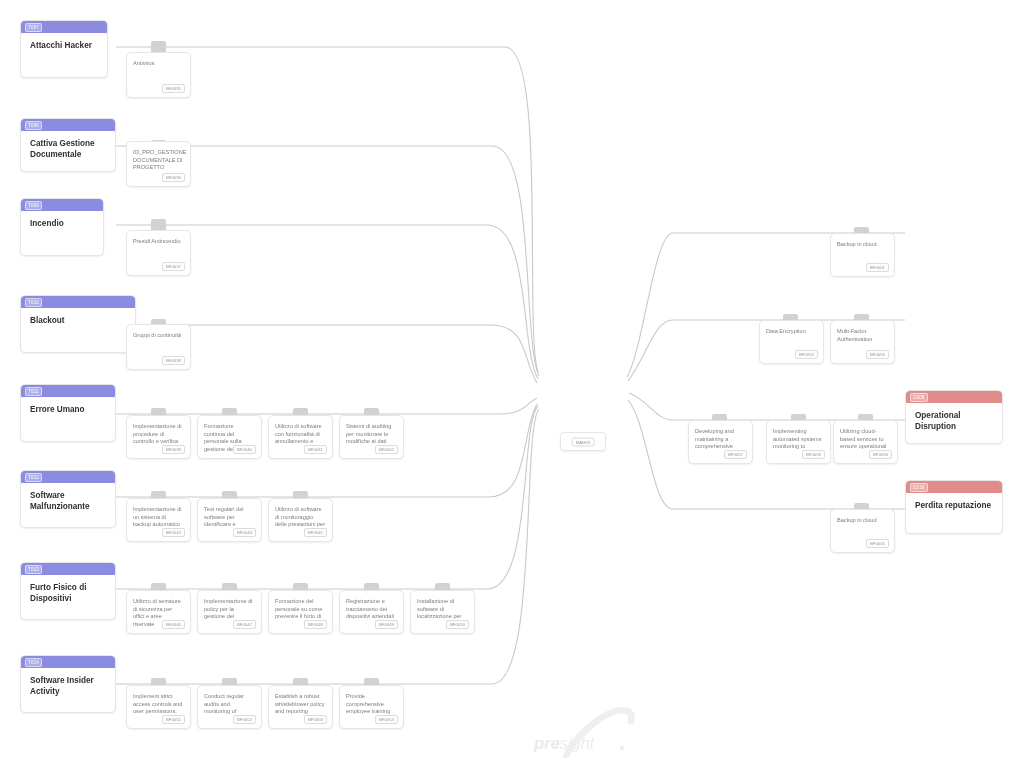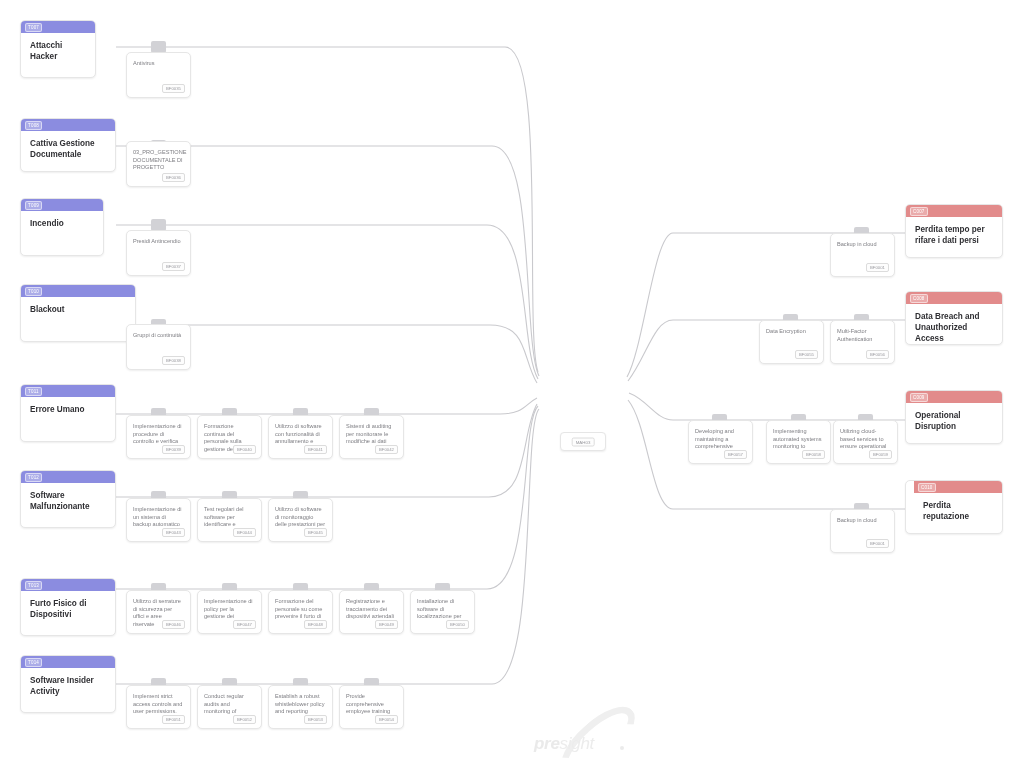--- a/index.html
+++ b/index.html
@@ -187,21 +187,21 @@
       <path d="M673 320 H905"></path>
       <path d="M673 420 H905"></path>
       <path d="M673 509 H905"></path>
     </g>
   </svg>
 
   <div id="center-code" style="left:560px;top:432px;">
     <span>MAH03</span>
   </div>
 
-  <div class="node titled threat" style="left:20px;top:20px;width:76px;height:58px;">
+  <div class="node titled threat" style="left:20px;top:20px;width:88px;height:58px;">
     <div class="hdr">
       <span class="code">T007</span>
     </div>
     <div class="body">
       <div class="t">Attacchi Hacker</div>
     </div>
   </div>
 
   <div class="node titled threat" style="left:20px;top:118px;width:96px;height:54px;">
     <div class="hdr">
@@ -214,21 +214,21 @@
 
   <div class="node titled threat" style="left:20px;top:198px;width:84px;height:58px;">
     <div class="hdr">
       <span class="code">T009</span>
     </div>
     <div class="body">
       <div class="t">Incendio</div>
     </div>
   </div>
 
-  <div class="node titled threat" style="left:20px;top:284px;width:116px;height:58px;">
+  <div class="node titled threat" style="left:20px;top:295px;width:116px;height:58px;">
     <div class="hdr">
       <span class="code">T010</span>
     </div>
     <div class="body">
       <div class="t">Blackout</div>
     </div>
   </div>
 
   <div class="node titled threat" style="left:20px;top:384px;width:96px;height:58px;">
     <div class="hdr">
@@ -241,66 +241,50 @@
 
   <div class="node titled threat" style="left:20px;top:470px;width:96px;height:58px;">
     <div class="hdr">
       <span class="code">T012</span>
     </div>
     <div class="body">
       <div class="t">Software Malfunzionante</div>
     </div>
   </div>
 
-  <div class="node titled threat" style="left:20px;top:562px;width:96px;height:58px;margin-top:16px;">
+  <div class="node titled threat" style="left:20px;top:562px;width:96px;height:58px;">
     <div class="hdr">
       <span class="code">T013</span>
     </div>
     <div class="body">
       <div class="t">Furto Fisico di Dispositivi</div>
     </div>
   </div>
 
   <div class="node titled threat" style="left:20px;top:655px;width:96px;height:58px;">
     <div class="hdr">
       <span class="code">T014</span>
     </div>
     <div class="body">
       <div class="t">Software Insider Activity</div>
     </div>
   </div>
 
-  <div class="node titled consequence" style="left:905px;top:204px;width:98px;height:54px;">
-    <div class="hdr">
-      <span class="code">C007</span>
-    </div>
-    <div class="body">
-      <div class="t">Perdita tempo per rifare i dati persi</div>
-    </div>
-  </div>
-
-  <div class="node titled consequence" style="left:905px;top:291px;width:98px;height:54px;">
-    <div class="hdr">
-      <span class="code">C008</span>
-    </div>
-    <div class="body">
-      <div class="t">Data Breach and Unauthorized Access</div>
-    </div>
-  </div>
+
 
   <div class="node titled consequence" style="left:905px;top:390px;width:98px;height:54px;">
     <div class="hdr">
       <span class="code">C009</span>
     </div>
     <div class="body">
       <div class="t">Operational Disruption</div>
     </div>
   </div>
 
-  <div class="node titled consequence" style="left:905px;top:480px;width:98px;height:54px;padding-left:8px;">
+  <div class="node titled consequence" style="left:905px;top:480px;width:98px;height:54px;">
     <div class="hdr">
       <span class="code">C010</span>
     </div>
     <div class="body">
       <div class="t">Perdita reputazione</div>
     </div>
   </div>
 
   <div class="knob" style="left:151px;top:41px;"></div>
   <div class="knob" style="left:151px;top:140px;"></div>

